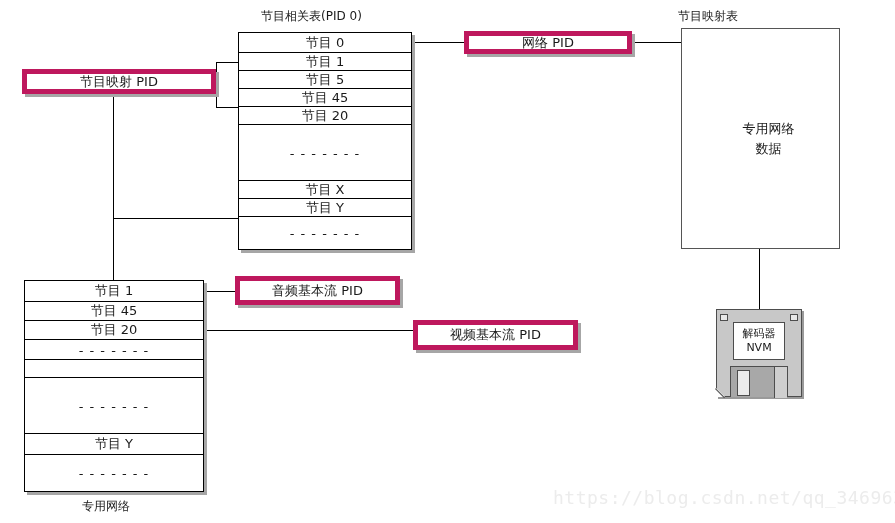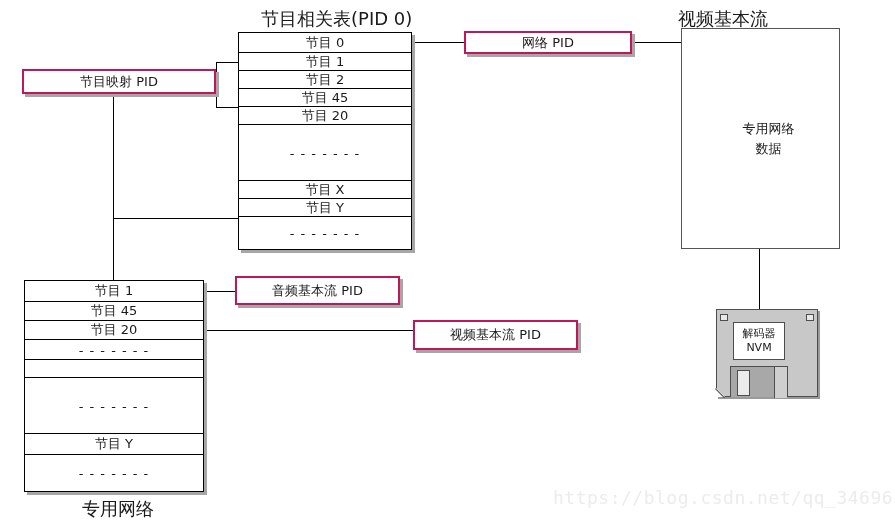--- a/index.html
+++ b/index.html
@@ -14,36 +14,36 @@
     position: relative;
     width: 895px;
     height: 523px;
     background: #ffffff;
     overflow: hidden;
   }
 
   
   .lbl {
     position: absolute;
-    font-size: 18px;
+    font-size: 12px;
     color: #1a1a1a;
     white-space: nowrap;
     line-height: 1;
   }
   .line {
     position: absolute;
     background: #000000;
   }
   .hl { height: 1px; }
   .vl { width: 1px; }
 
   
   .box {
     position: absolute;
-    border: 2px solid #be185d;
+    border: 5px solid #be185d;
     background: #ffffff;
     box-sizing: border-box;
   }
   .box.shadow {
     box-shadow: 3px 3px 0 0 #a6a6a6;
   }
   .box .cap {
     position: absolute;
     left: 0; right: 0;
     top: 50%;
@@ -98,21 +98,21 @@
     font-size: 13px;
     line-height: 20px;
     color: #1a1a1a;
   }
 
   
   #floppy {
     position: absolute;
     left: 716px;
     top: 309px;
-    width: 102px;
+    width: 86px;
     height: 88px;
   }
   .fl-body {
     position: absolute;
     inset: 0;
     background: #c8c8c8;
     border: 1px solid #4d4d4d;
     box-sizing: border-box;
     box-shadow: 2px 2px 0 0 #9a9a9a;
   }
@@ -209,21 +209,21 @@
     white-space: nowrap;
   }
 </style>
 </head>
 <body>
 
 <div id="canvas">
 
   <div class="lbl" style="left:261px; top:10px;">节目相关表(PID 0)</div>
 
-  <div class="lbl" style="left:678px; top:10px;">视频基本流</div>
+  <div class="lbl" style="left:678px; top:10px;">节目映射表</div>
 
   <div class="lbl" style="left:82px; top:500px;">专用网络</div>
 
   <div class="line vl" style="left:216px; top:62px; height:45px;"></div>
   <div class="line hl" style="left:216px; top:62px; width:22px;"></div>
   <div class="line hl" style="left:216px; top:107px; width:22px;"></div>
 
   <div class="line vl" style="left:113px; top:77px; height:208px;"></div>
   <div class="line hl" style="left:113px; top:218px; width:125px;"></div>
   <div class="line hl" style="left:113px; top:284px; width:2px;"></div>
@@ -262,21 +262,21 @@
   </div>
 
   <div class="tbl" id="pat-table" style="left:238px; top:32px; width:174px; height:218px;">
       <div class="row" style="top: 0px; height: 20px;">
         <span>节目  0</span>
       </div>
       <div class="row" style="top: 20px; height: 18px;">
         <span>节目 1</span>
       </div>
       <div class="row" style="top: 38px; height: 18px;">
-        <span>节目 2</span>
+        <span>节目 5</span>
       </div>
       <div class="row" style="top: 56px; height: 18px;">
         <span>节目 45</span>
       </div>
       <div class="row" style="top: 74px; height: 18px;">
         <span>节目 20</span>
       </div>
       <div class="row" style="top: 92px; height: 56px;">
         <span class="dash">- - - - - - -</span>
       </div>

